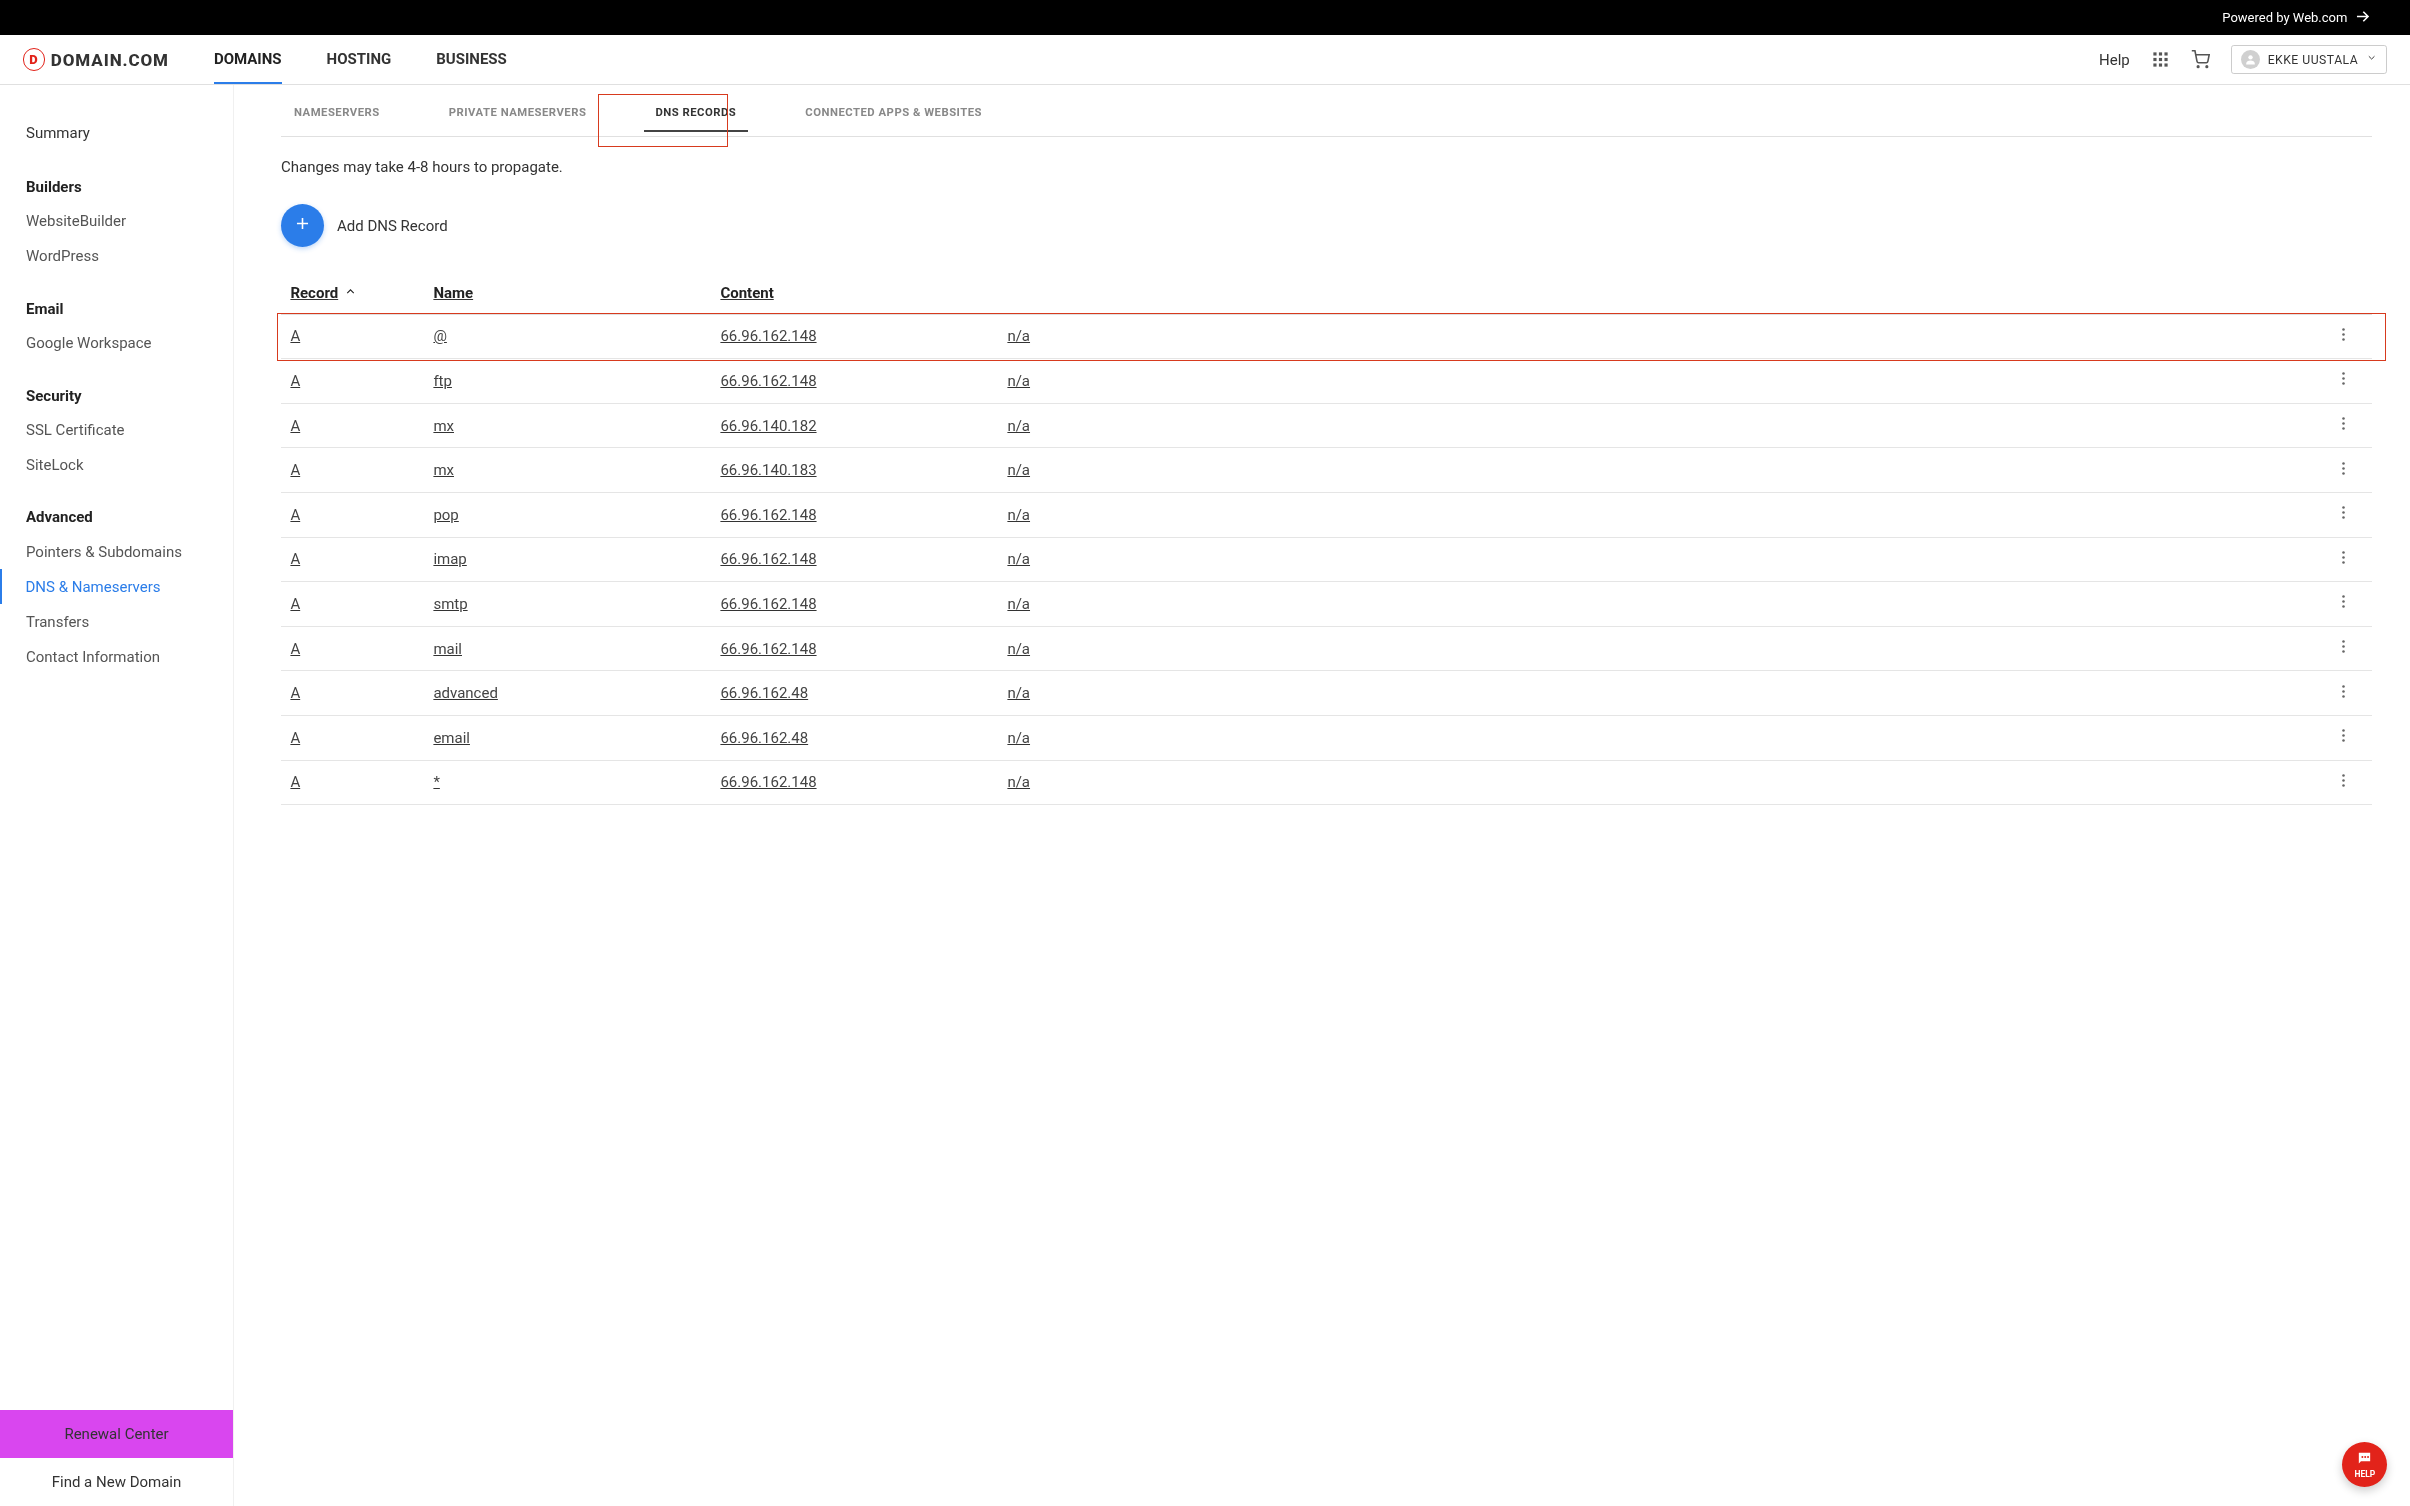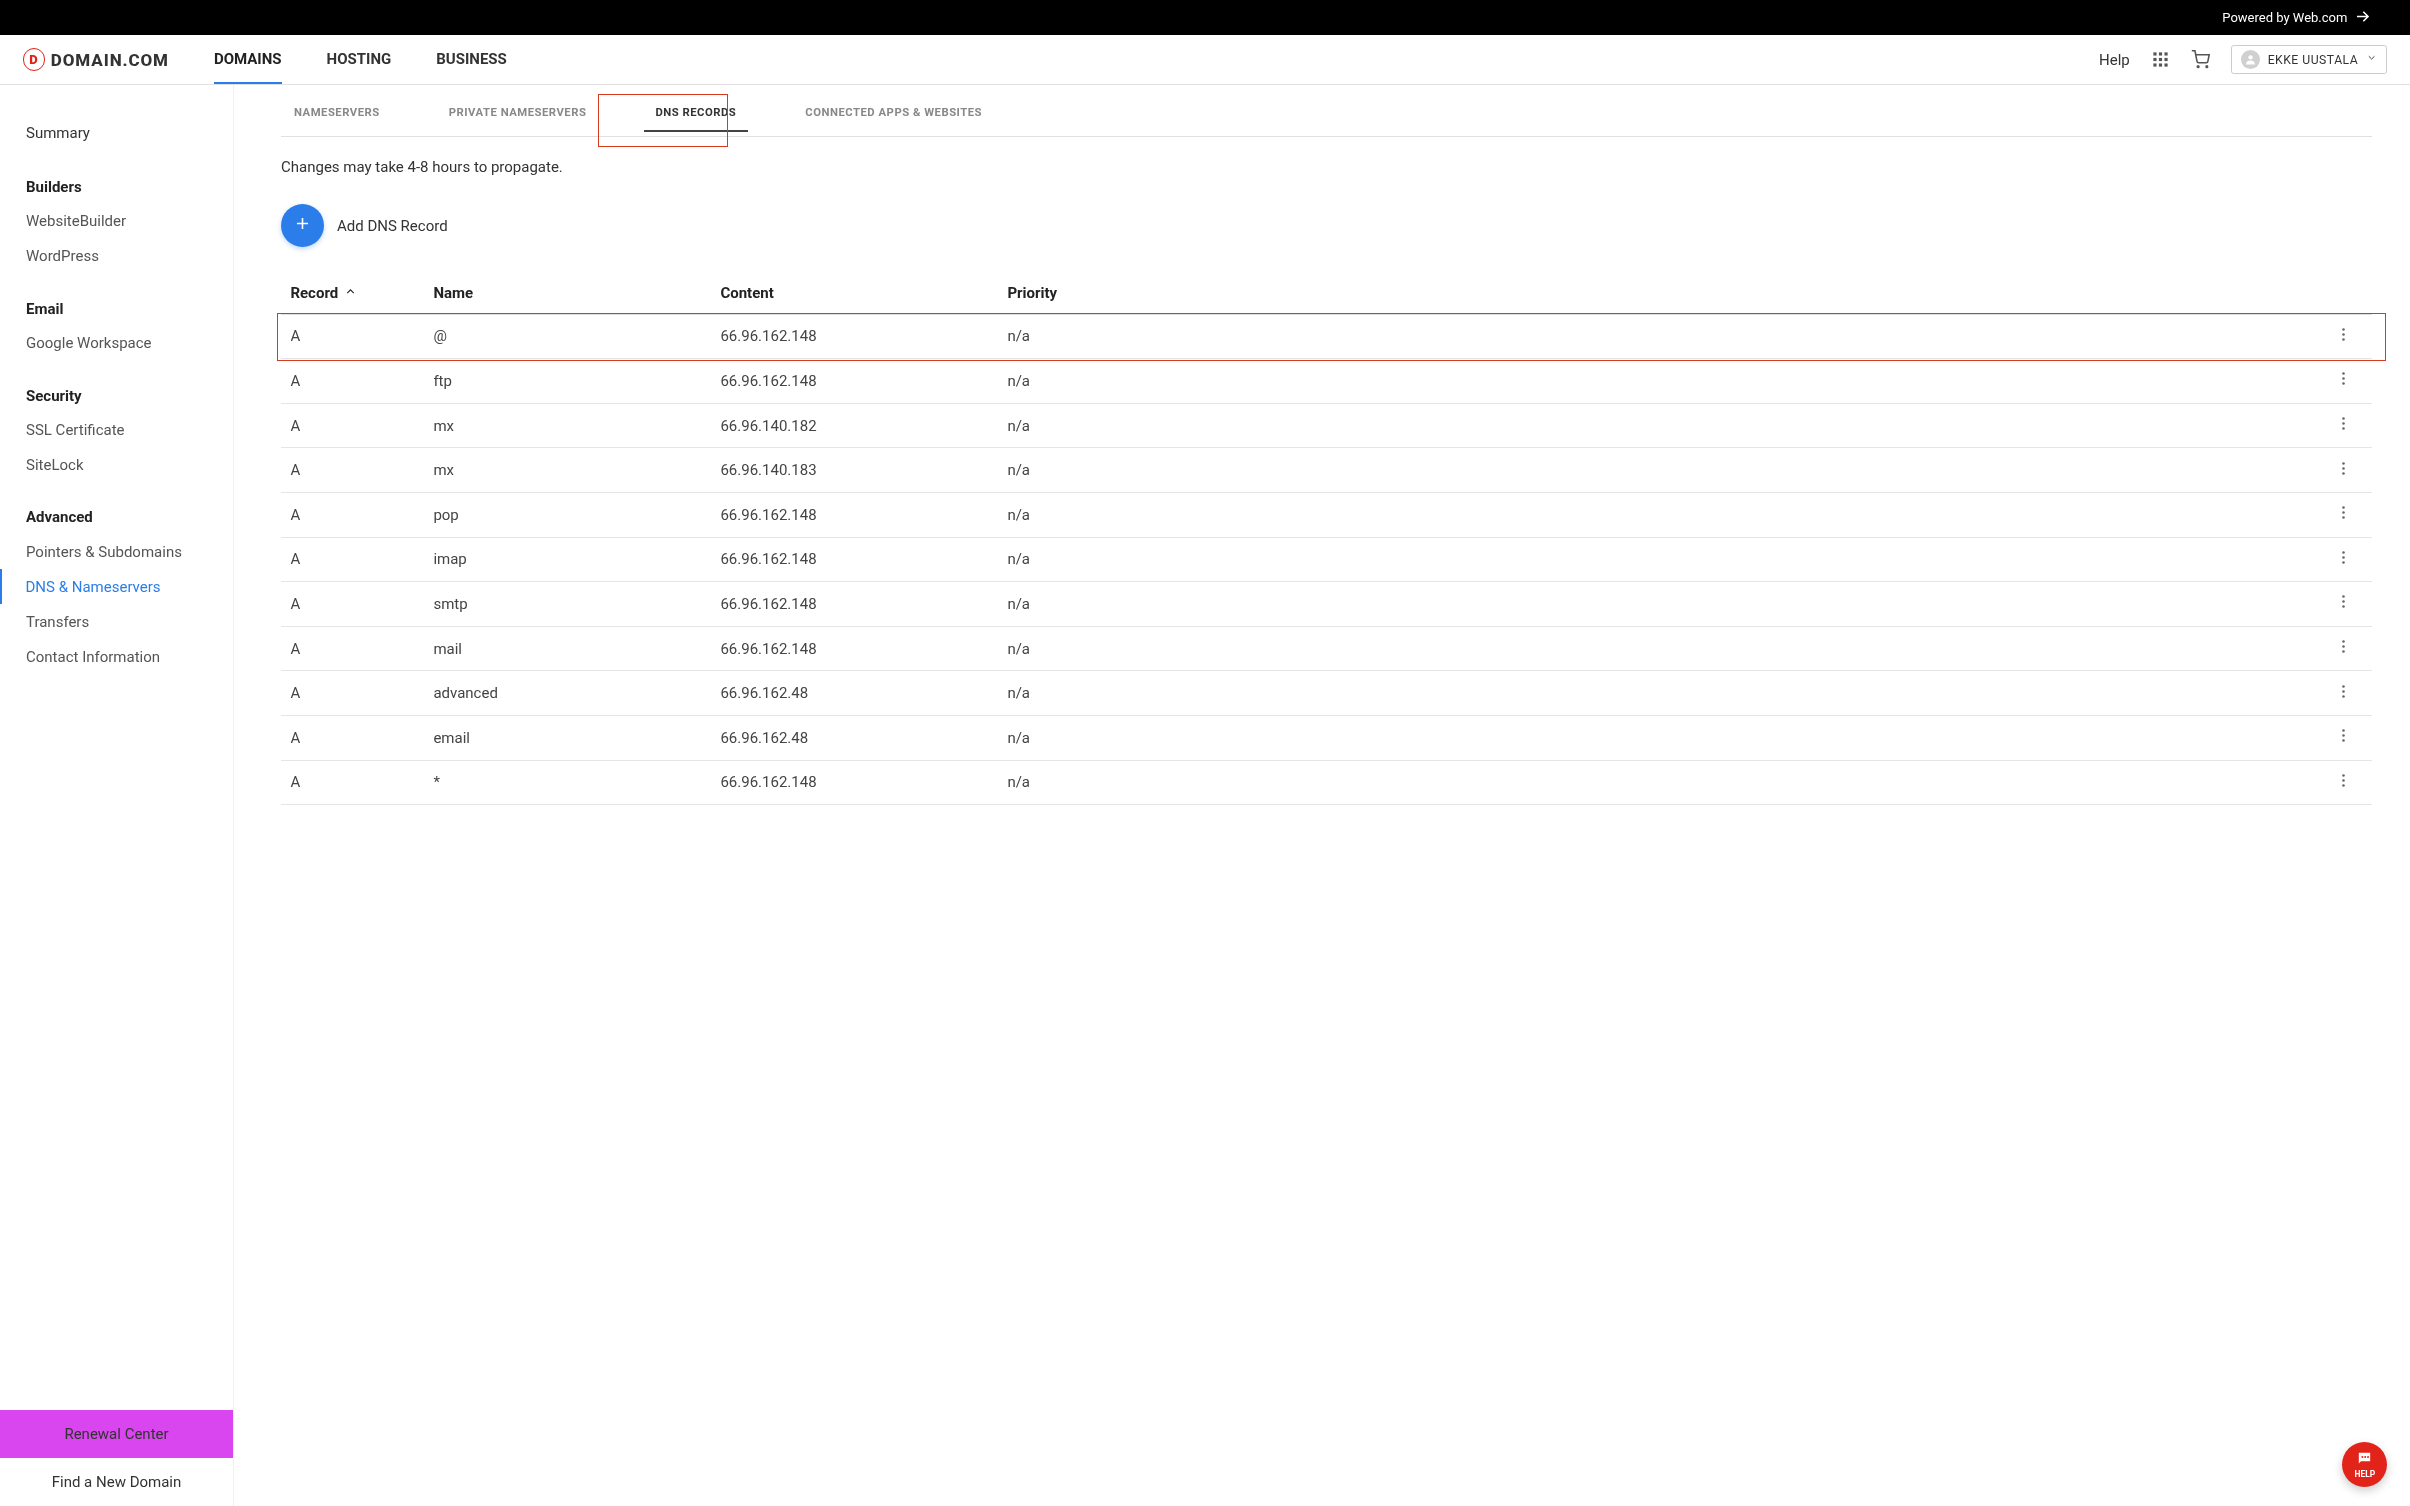--- a/index.html
+++ b/index.html
@@ -50,21 +50,21 @@
 .trow { display: flex; align-items: center; border-bottom: 0.9px solid #e5e5e5; padding: 11.3px 9.4px; }
 .trow.header-row { border-bottom: 0.9px solid #e0e0e0; font-weight: 700; color: #222; }
 .col-record { width: 143px; display: flex; align-items: center; gap: 5.6px; }
 .col-name { width: 287px; }
 .col-content { width: 287px; }
 .col-priority { flex: 1; }
 .col-action { width: 38px; display: flex; justify-content: center; }
 .trow .cell { color: #444; font-size: 15px; }
 .header-row .cell { color: #222; font-size: 15px; font-weight: 700; }
 .row-highlight { position: absolute; border: 1.9px solid #d73a1e; pointer-events: none; }
-.records-wrap { position: relative; }
+.records-wrap { position: relative; text-decoration: underline; }
 
 .help-bubble { position: fixed; right: 22.6px; bottom: 19px; width: 45px; height: 45px; border-radius: 50%; background: #e2231a; color: #fff; display: flex; flex-direction: column; align-items: center; justify-content: center; font-size: 8.5px; font-weight: 700; cursor: pointer; box-shadow: 0 3.8px 9.4px rgba(0,0,0,.2); }
 .help-bubble svg { margin-bottom: 0.9px; }
 
 svg.icon { width: 19px; height: 19px; }
 </style>
 </head>
 <body>
 
 <div class="topbar">
@@ -194,21 +194,20 @@
           <div class="col-record cell">
             <span>Record</span>
             <span>
               <svg viewBox="0 0 24 24" width="13" height="13" fill="none" stroke="currentColor" stroke-width="2">
                   <path d="M6 15l6-6 6 6"></path>
                 </svg>
             </span>
           </div>
           <div class="col-name cell">Name</div>
           <div class="col-content cell">Content</div>
-          <div class="col-priority cell">Priority</div>
           <div class="col-action"></div>
         </div>
         <div id="records-body">
             <div class="trow" id="record-row-0">
               <div class="col-record cell">A</div>
               <div class="col-name cell">@</div>
               <div class="col-content cell">66.96.162.148</div>
               <div class="col-priority cell">n/a</div>
               <div class="col-action">
                 <span><svg viewBox="0 0 24 24" width="17" height="17" fill="#666">

